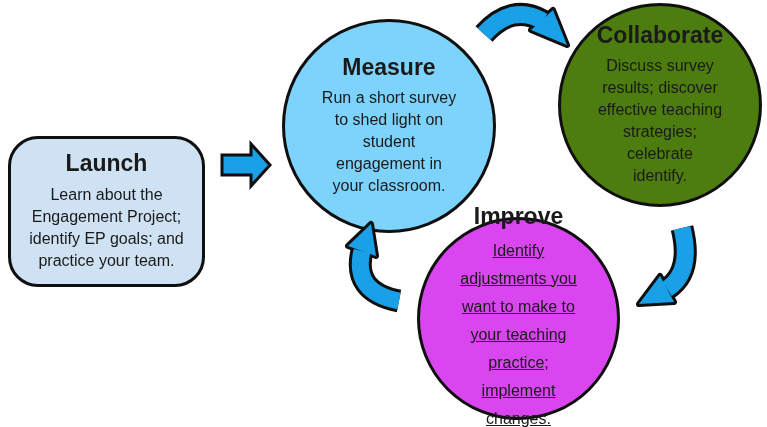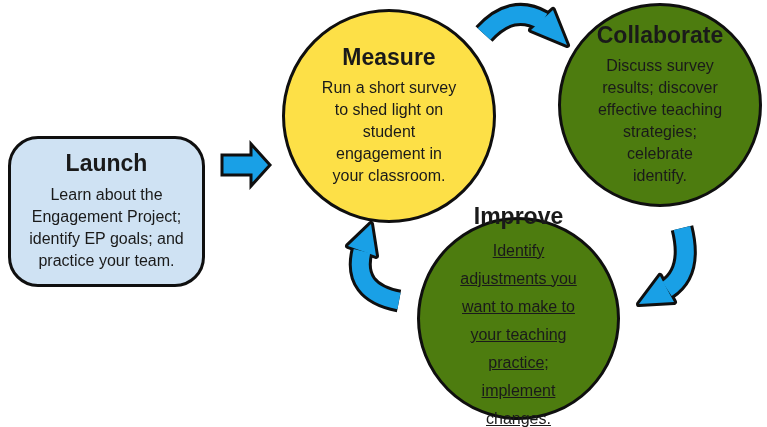--- a/index.html
+++ b/index.html
@@ -33,30 +33,30 @@
     white-space:pre-line;
   }
   .launch{
     left:8px;top:92px;width:197px;height:151px;
     border-radius:30px;
     background:#cfe2f3;
     margin-top:44px;
   }
   .circle{border-radius:50%;}
   .measure{
-    left:282px;top:9px;width:214px;height:214px;
-    background:#fde047;
+    left:282px;top:19px;width:214px;height:214px;
+    background:#7dd3fc;
   }
   .collaborate{
     left:558px;top:3px;width:204px;height:204px;
     background:#4d7c0f;
   }
   .improve{
     left:417px;top:217px;width:203px;height:203px;
-    background:#4d7c0f;
+    background:#d946ef;
   }
   .improve .node-body{line-height:28px;font-size:16px;text-decoration:underline;}
   .arrows{
     position:absolute;left:0;top:0;width:767px;height:427px;
     pointer-events:none;
   }
 </style>
 </head>
 <body>
 

